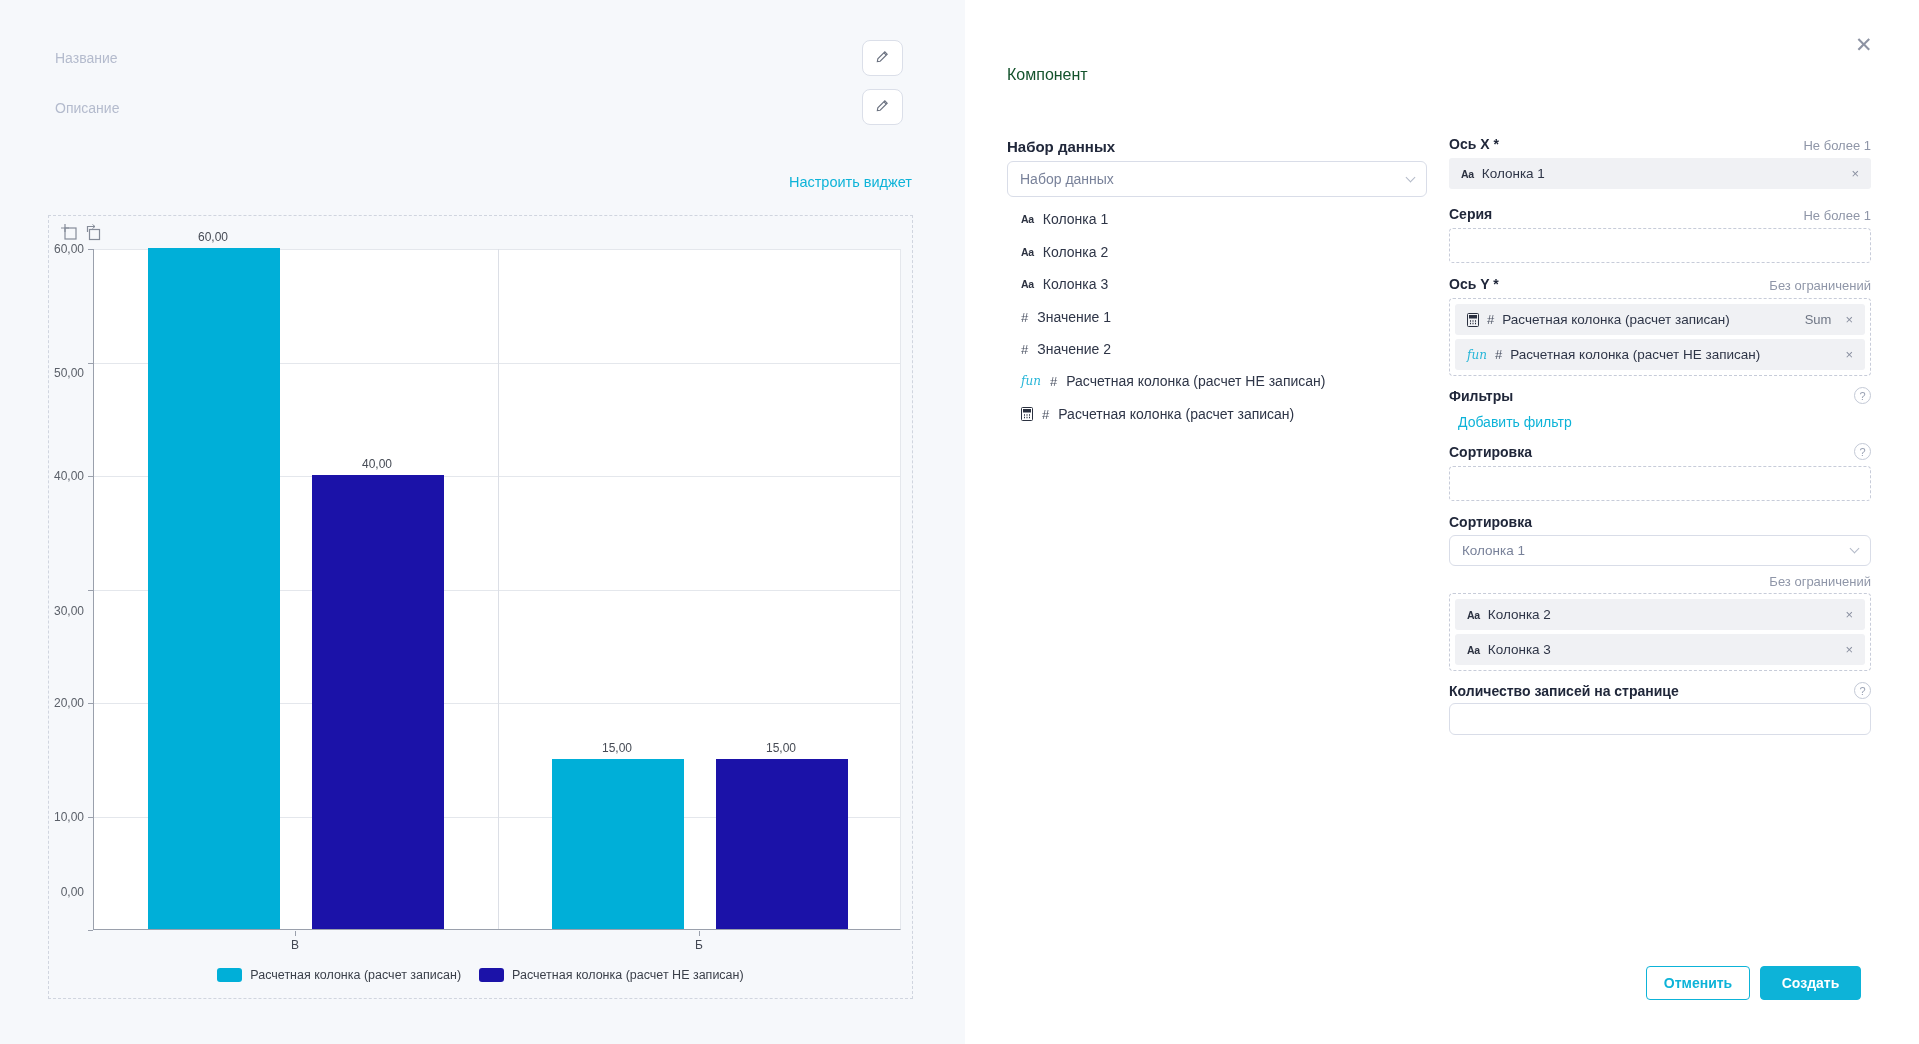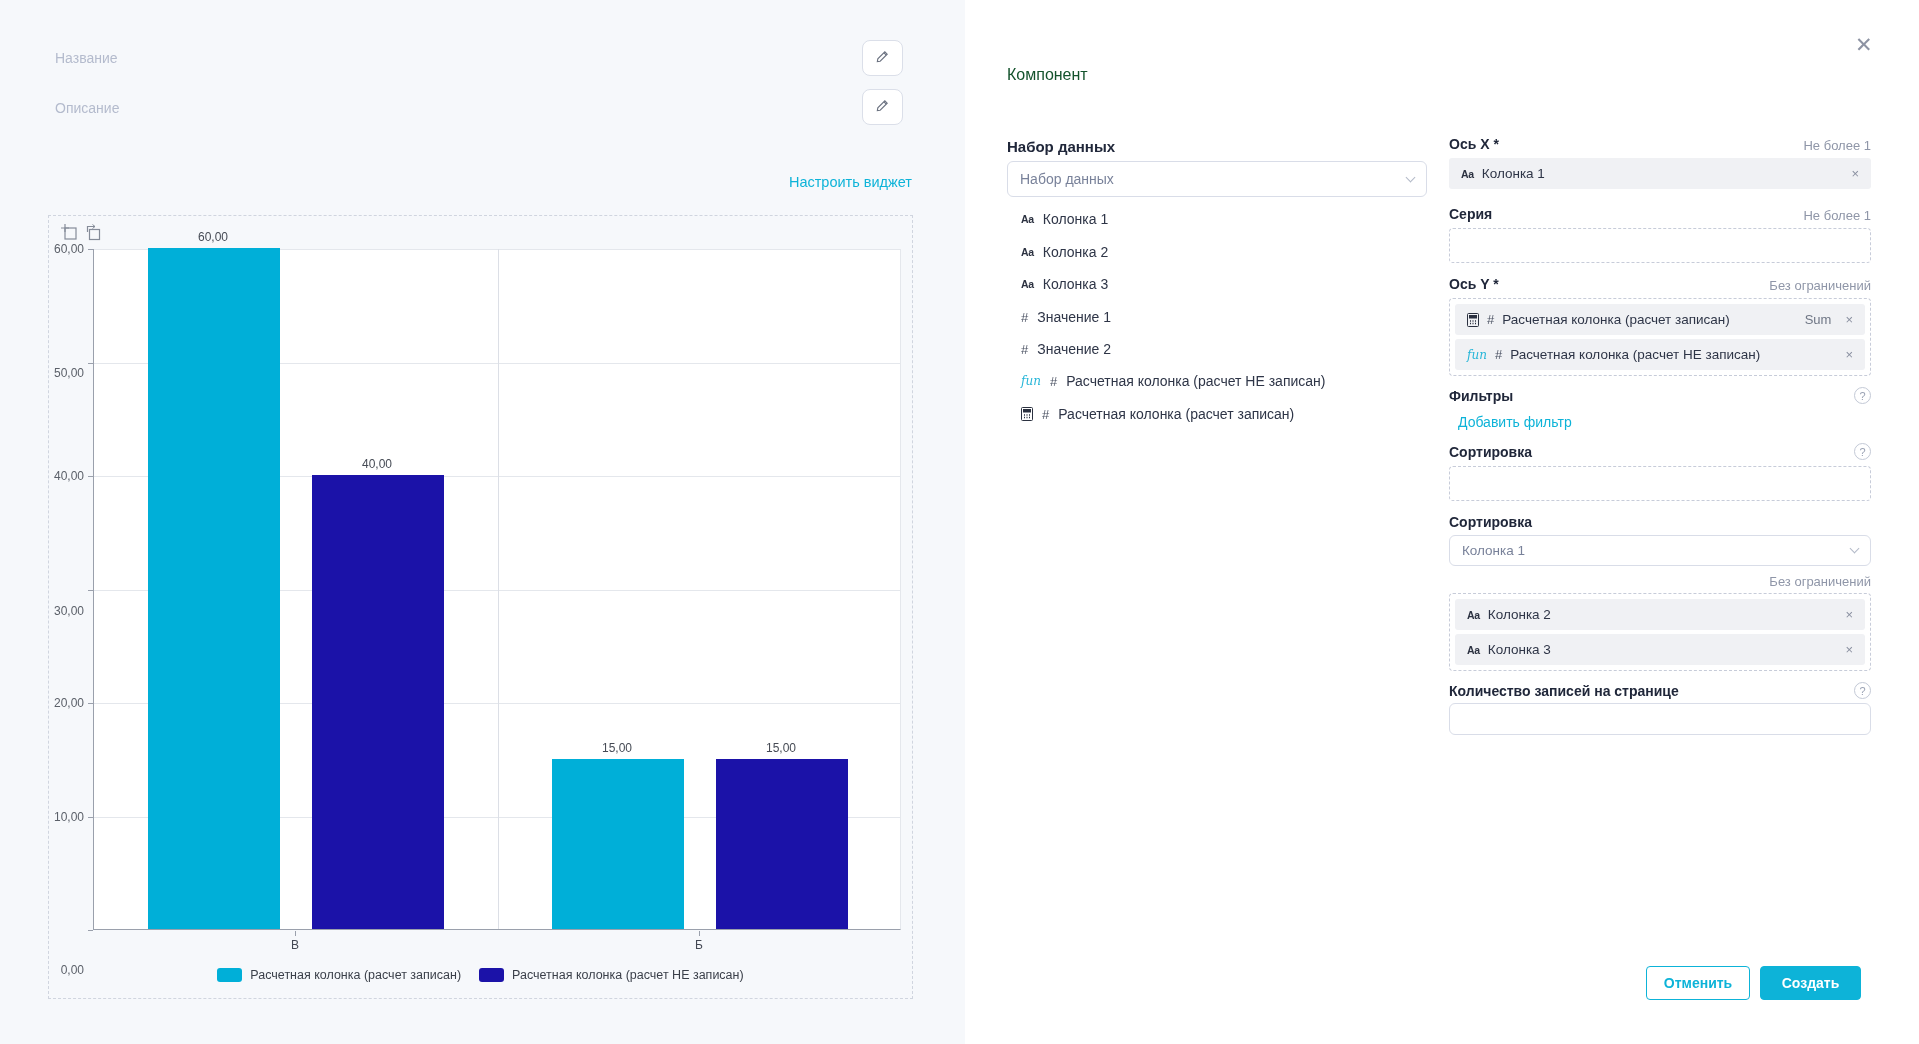--- a/index.html
+++ b/index.html
@@ -125,21 +125,21 @@
           <div class="gridline" style="top: 227px;"></div>
           <div class="gridline" style="top: 113.5px;"></div>
           <div class="gridline" style="top: 0px;"></div>
           <div class="bar" style="left: 54px; width: 132px; height: 681px; background: rgb(0, 175, 216);"></div>
           <div class="bar" style="left: 218px; width: 132px; height: 454px; background: rgb(27, 18, 168);"></div>
           <div class="vsplit" style="left: 404px;"></div>
           <div class="bar" style="left: 458px; width: 132px; height: 170.25px; background: rgb(0, 175, 216);"></div>
           <div class="bar" style="left: 622px; width: 132px; height: 170.25px; background: rgb(27, 18, 168);"></div>
         </div>
       <div id="chart-overlay">
-          <div class="ytick-label" style="top: 754px;">0,00</div>
+          <div class="ytick-label" style="top: 676px;">0,00</div>
           <div class="ytick-mark" style="top: 714px;"></div>
           <div class="ytick-label" style="top: 600.5px;">10,00</div>
           <div class="ytick-mark" style="top: 600.5px;"></div>
           <div class="ytick-label" style="top: 487px;">20,00</div>
           <div class="ytick-mark" style="top: 487px;"></div>
           <div class="ytick-label" style="top: 395px;">30,00</div>
           <div class="ytick-mark" style="top: 373.5px;"></div>
           <div class="ytick-label" style="top: 260px;">40,00</div>
           <div class="ytick-mark" style="top: 260px;"></div>
           <div class="ytick-label" style="top: 157px; text-align: right;">50,00</div>

